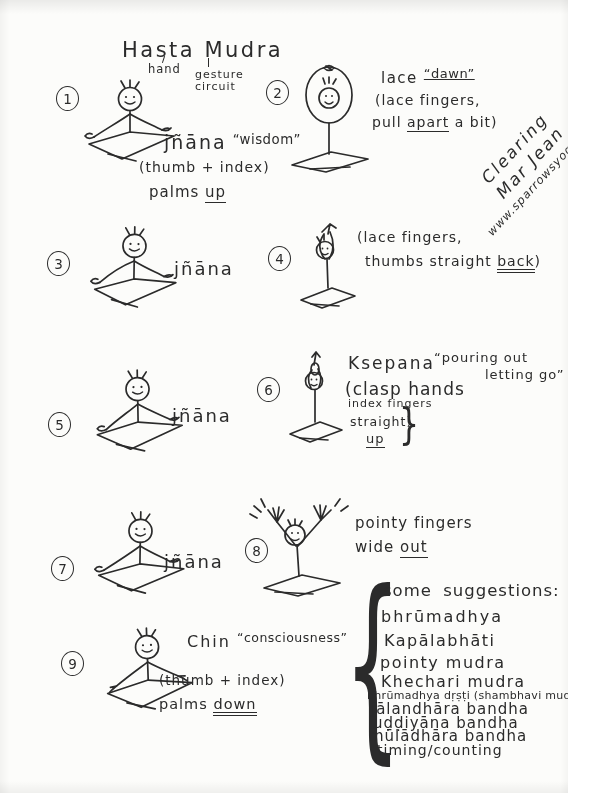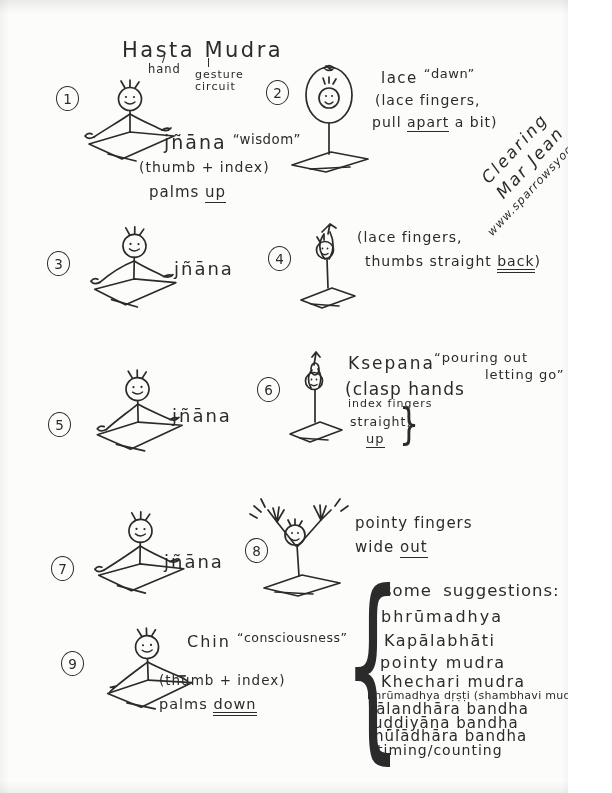--- a/index.html
+++ b/index.html
@@ -100,21 +100,21 @@
       <path d="M45 23 L43 17 M49 22 L49 16 M53 23 L56 18"></path>
       <circle cx="49" cy="37" r="10"></circle>
       <path d="M49 62 L49 93"></path>
       <path d="M12 104 L51 91 L88 98 L46 111 Z"></path>
       <path d="M30 108 L70 106"></path>
       <path class="thin" d="M45 41 Q49 45 53 41"></path>
     </g>
     <circle class="dot" cx="46" cy="35" r="1"></circle>
       <circle class="dot" cx="52" cy="35" r="1"></circle>
   </svg>
-  <div class="txt" style="left:381px; top:66px; font-size:15px; letter-spacing:1.5px;"><span>lace</span><span class="quote" style="font-size:13px;">“dawn”</span></div>
+  <div class="txt" style="left:381px; top:66px; font-size:15px; letter-spacing:1.5px;"><span>lace</span><span class="quote" style="font-size:13px;text-decoration:underline;">“dawn”</span></div>
   <div class="txt" style="left:375px; top:92px; font-size:14px;">(lace fingers,</div>
   <div class="txt" style="left:372px; top:114px; font-size:14px;"><span>pull</span> <span class="u">apart</span><span> a bit)</span></div>
 
   <svg class="fig" style="left:80px; top:226px; transform:rotate(1deg);" width="112" height="94" viewBox="0 0 112 94">
     <g>
       <path d="M49 9 L45 2 M54 8 L54 1 M59 9 L63 3"></path>
       <circle cx="54" cy="20" r="11.5"></circle>
       <path d="M54 31.5 L54 53"></path>
       <path d="M54 35 C42 40 30 48 20 57"></path>
       <path d="M54 35 C64 41 76 46 84 50"></path>

